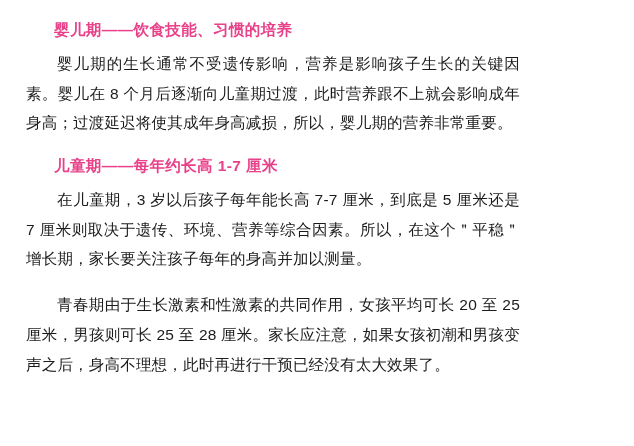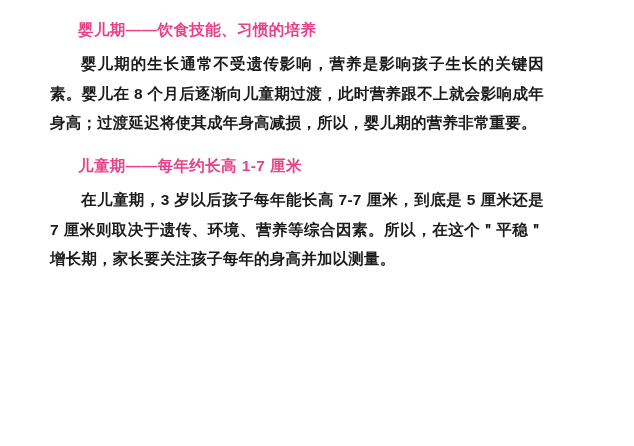--- a/index.html
+++ b/index.html
@@ -12,21 +12,20 @@
     background: #ffffff;
     font-family: "Liberation Sans", sans-serif;
     overflow: hidden;
   }
   .page {
     position: relative;
     width: 532px;
     height: 446px;
     background: #ffffff;
     box-sizing: border-box;
-    margin-left: 24px;
   }
   .left-rail {
     position: absolute;
     left: 0;
     top: 0;
     width: 24px;
     height: 446px;
     background: #ffffff;
   }
   .content {
@@ -51,21 +50,20 @@
   .section-body {
     color: #1b1b1b;
     font-size: 15.5px;
     line-height: 1.92;
     margin: 0 0 14px 0;
     text-align: justify;
     text-justify: inter-ideograph;
     text-indent: 2em;
     letter-spacing: 0.2px;
     padding-right: 4px;
-    font-weight: bold;
   }
   .section:nth-child(1) .section-body { margin-bottom: 16px; }
   .section:nth-child(2) .section-body { margin-bottom: 16px; }
   .section:nth-child(3) .section-body { margin-bottom: 0; }
 </style>
 </head>
 <body>
 
 <div class="page">
 
@@ -77,16 +75,17 @@
       <h2 class="section-heading">婴儿期——饮食技能、习惯的培养</h2>
       <p class="section-body">婴儿期的生长通常不受遗传影响，营养是影响孩子生长的关键因素。婴儿在 8 个月后逐渐向儿童期过渡，此时营养跟不上就会影响成年身高；过渡延迟将使其成年身高减损，所以，婴儿期的营养非常重要。</p>
     </div>
 
     <div class="section">
       <h2 class="section-heading">儿童期——每年约长高 1-7 厘米</h2>
       <p class="section-body">在儿童期，3 岁以后孩子每年能长高 7-7 厘米，到底是 5 厘米还是 7 厘米则取决于遗传、环境、营养等综合因素。所以，在这个＂平稳＂增长期，家长要关注孩子每年的身高并加以测量。</p>
     </div>
 
     <div class="section">
+      <p class="section-body">青春期由于生长激素和性激素的共同作用，女孩平均可长 20 至 25 厘米，男孩则可长 25 至 28 厘米。家长应注意，如果女孩初潮和男孩变声之后，身高不理想，此时再进行干预已经没有太大效果了。</p>
     </div>
 
   </div>
 </div>
 
 </body></html>

